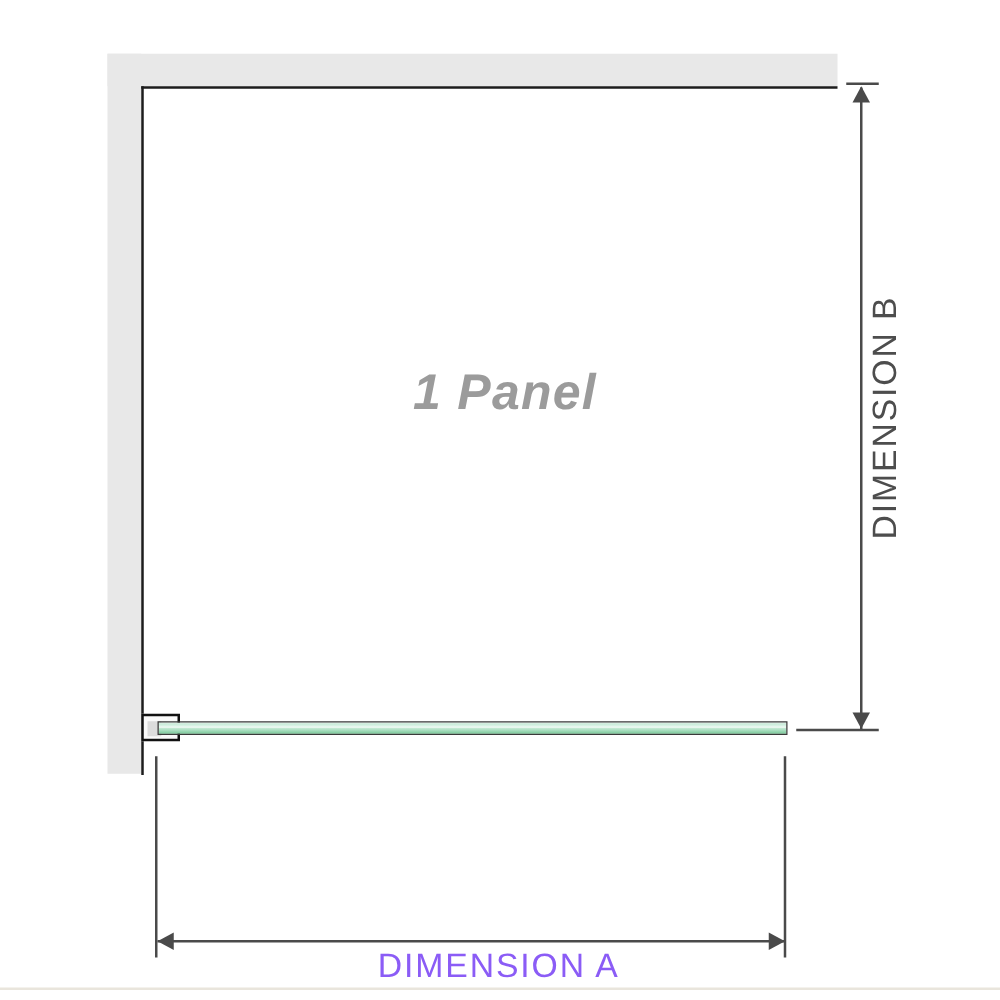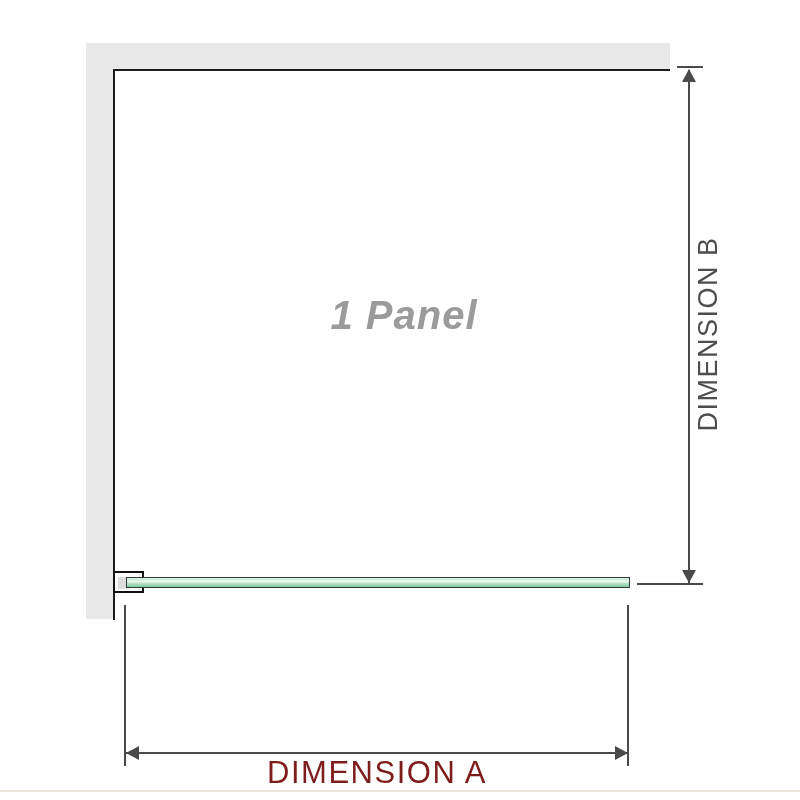--- a/index.html
+++ b/index.html
@@ -137,25 +137,25 @@
     border-right: 13px solid #4a4a4a;
   }
   .dim-a-arrow-right {
     left: 615px; top: 746px;
     border-top: 7px solid transparent;
     border-bottom: 7px solid transparent;
     border-left: 13px solid #4a4a4a;
   }
   .dim-a-label {
     position: absolute;
-    left: 377px; top: 773px;
+    left: 399px; top: 773px;
     transform: translate(-50%, -50%);
-    font-size: 31px;
+    font-size: 27px;
     letter-spacing: 1.5px;
-    color: #7f1d1d;
+    color: #8b5cf6;
     white-space: nowrap;
     z-index: 2;
   }
   
   .bottom-divider {
     position: absolute;
     left: 0; top: 790px;
     width: 800px; height: 2px;
     background: #e9e5dc;
   }

